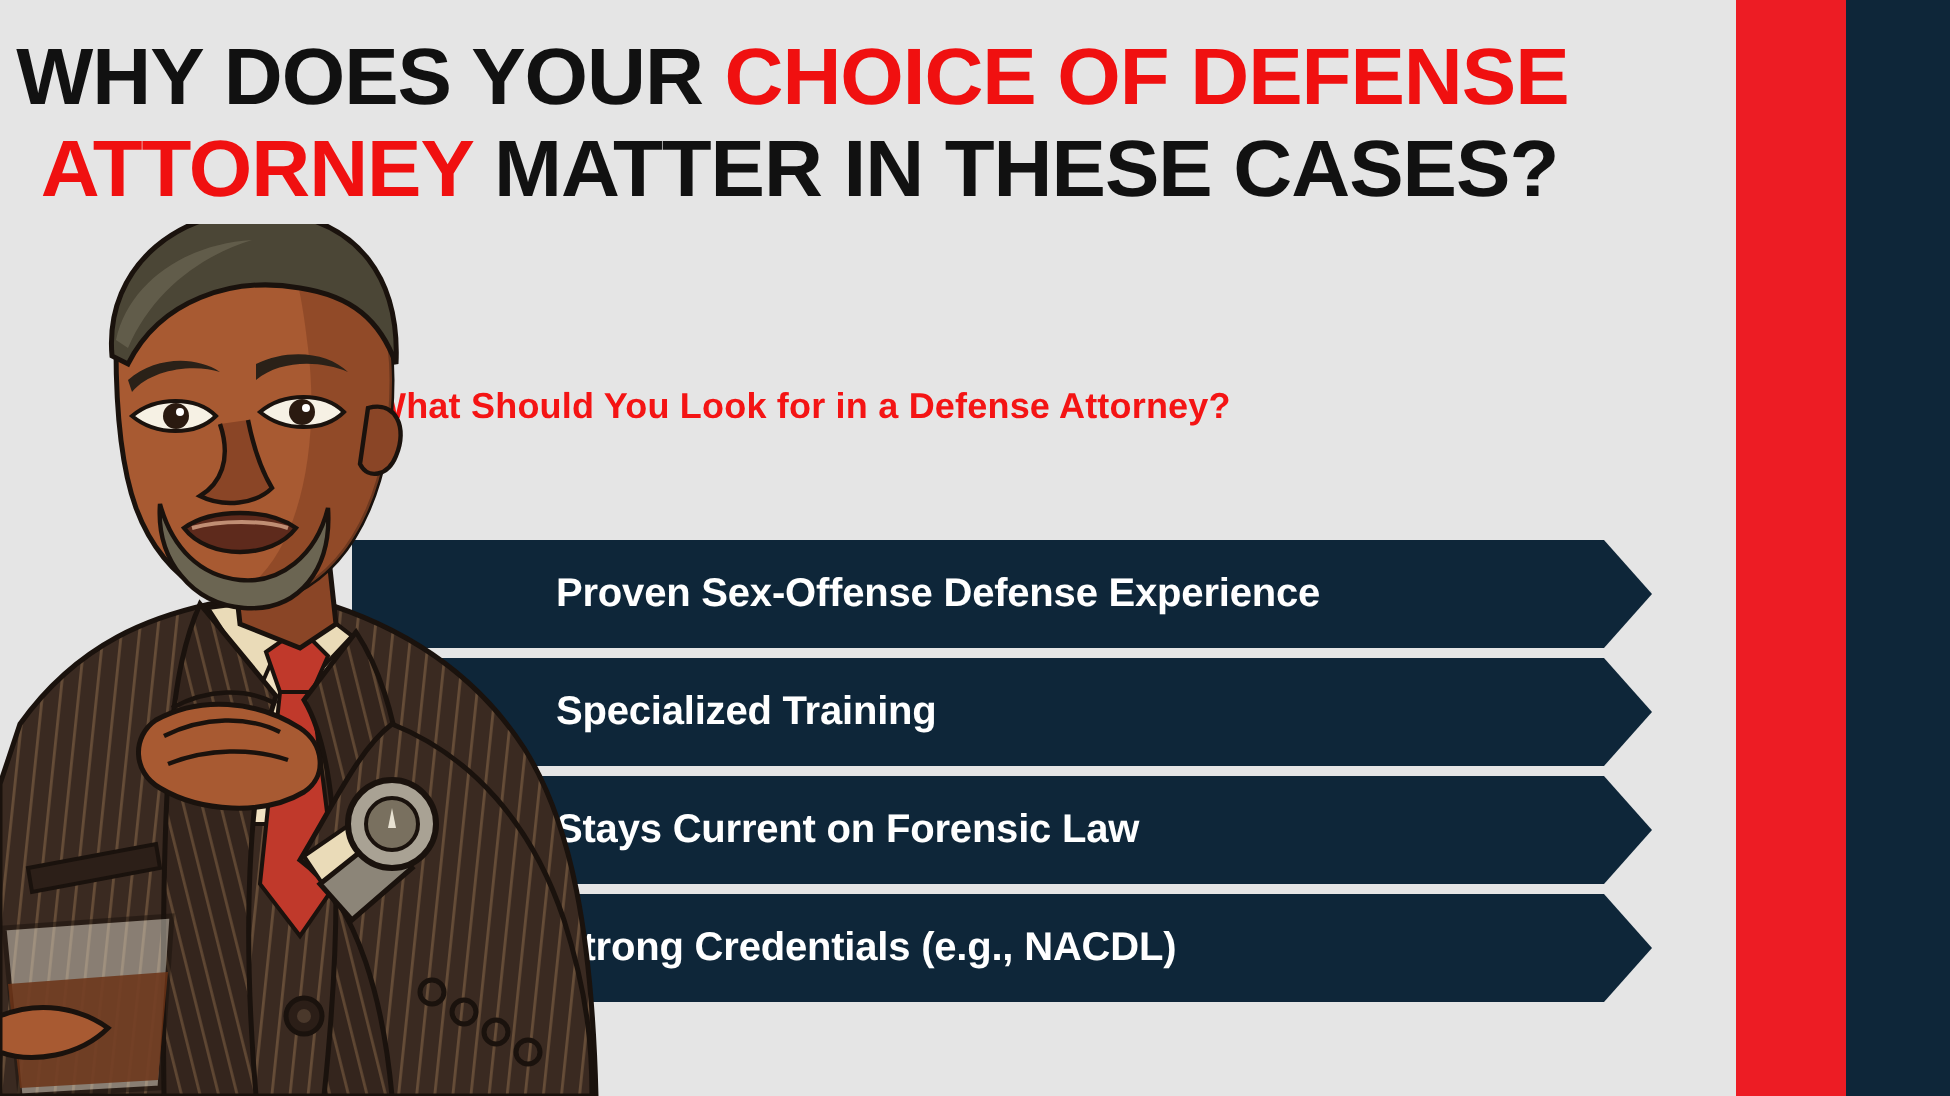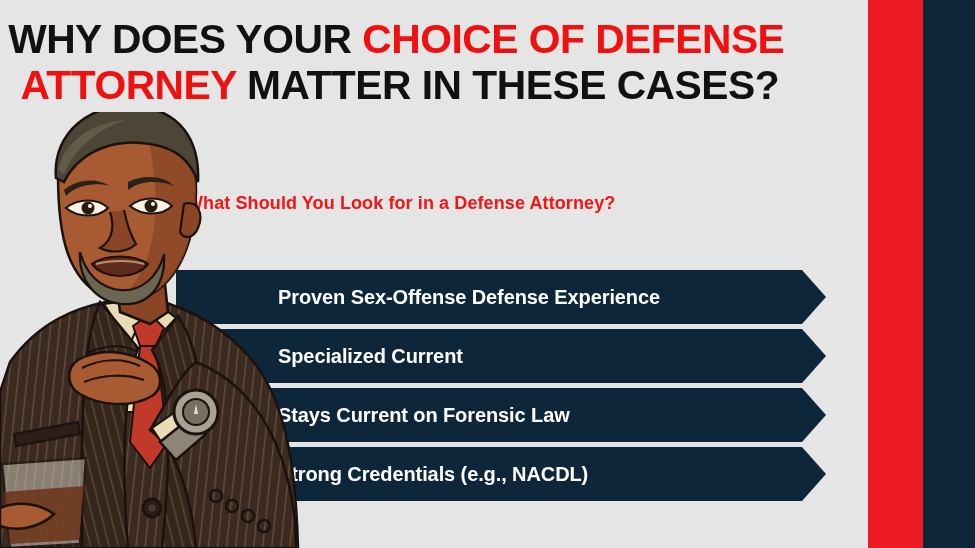--- a/index.html
+++ b/index.html
@@ -105,21 +105,21 @@
     <span class="l2"><span class="hl-red">ATTORNEY</span><span> MATTER IN THESE CASES?</span></span>
   </div>
 
   <div class="subtitle">What Should You Look for in a Defense Attorney?</div>
 
   <div class="banners">
     <div class="banner">
       <span class="banner-label">Proven Sex-Offense Defense Experience</span>
     </div>
     <div class="banner">
-      <span class="banner-label">Specialized Current</span>
+      <span class="banner-label">Specialized Training</span>
     </div>
     <div class="banner">
       <span class="banner-label">Stays Current on Forensic Law</span>
     </div>
     <div class="banner">
       <span class="banner-label">Strong Credentials (e.g., NACDL)</span>
     </div>
   </div>
 
   <div class="figure">

